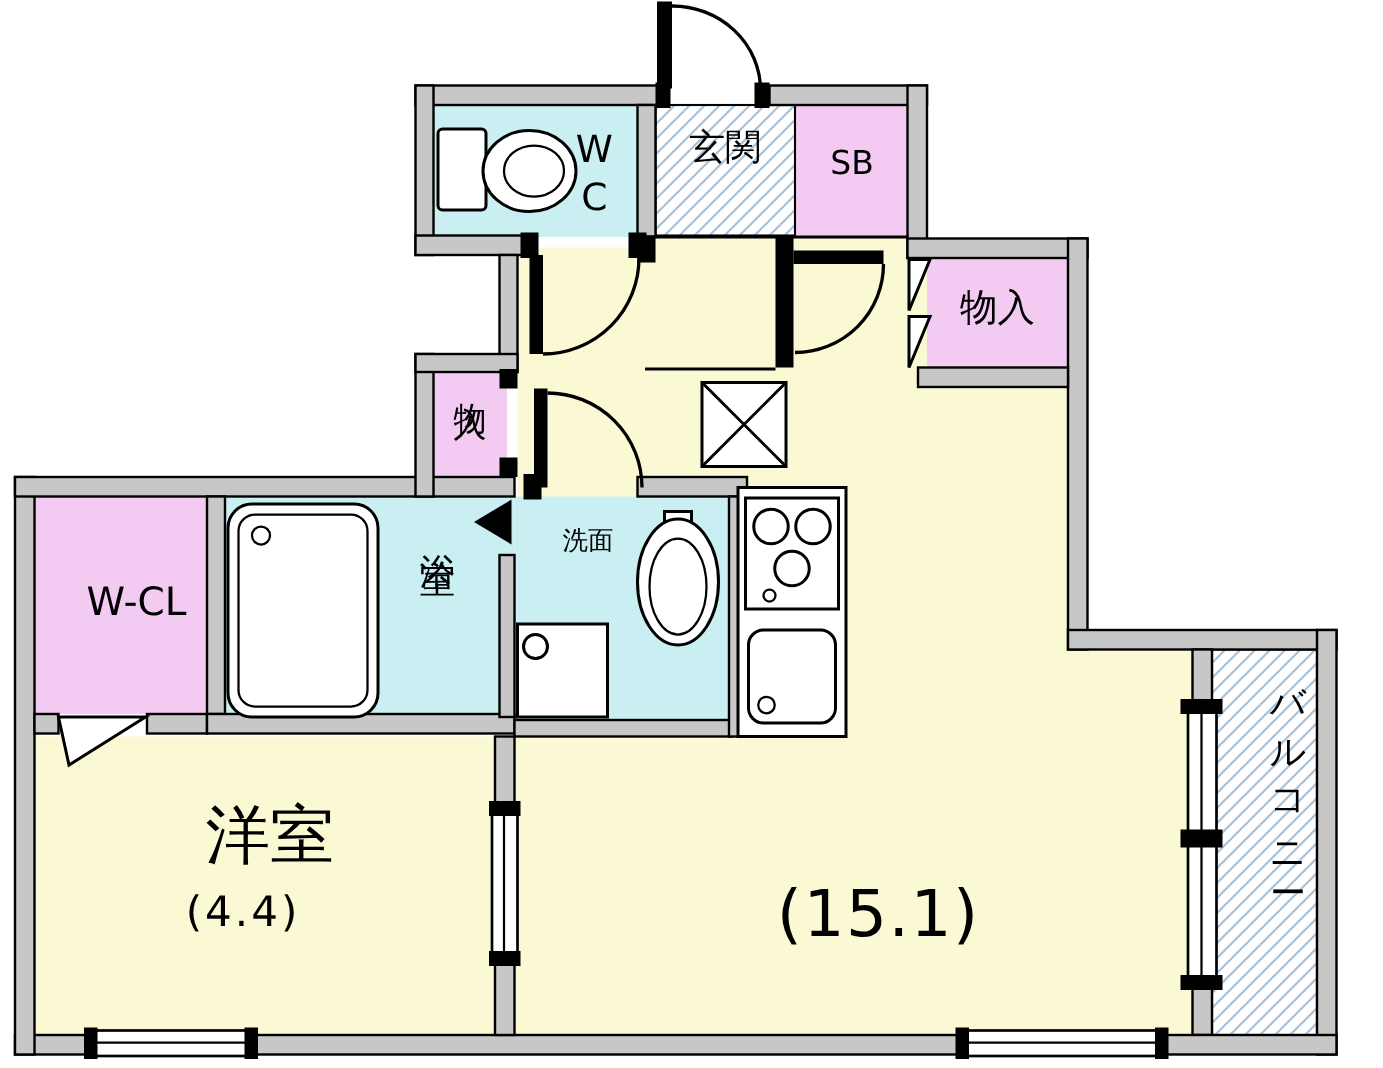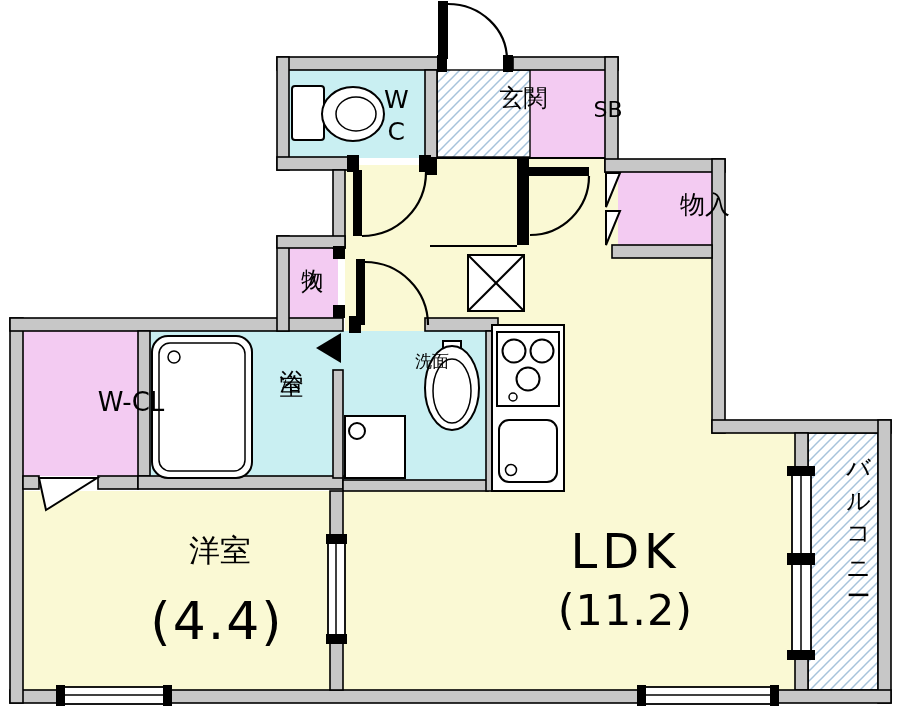--- a/index.html
+++ b/index.html
@@ -19,21 +19,21 @@
   .floor-c{fill:var(--wet-cyan);}
   .floor-p{fill:var(--storage-pink);}
   .wall{fill:var(--wall-gray);stroke:#000;stroke-width:1.6;}
   .post{fill:#000;stroke:none;}
   .fx{fill:#fff;stroke:#000;stroke-width:2;}
   .fx-thin{fill:none;stroke:#000;stroke-width:1.5;}
   .arc{fill:none;stroke:#000;stroke-width:2.2;}
   .win{fill:#fff;stroke:#000;stroke-width:1.8;}
   .ln{stroke:#000;stroke-width:2;}
   .label{position:absolute;white-space:pre;line-height:1.15;}
-  .center{text-align:center;margin-left:40px;}
+  .center{text-align:center;}
   .vtext{writing-mode:vertical-rl;text-orientation:upright;}
 </style>
 </head>
 <body>
 
 <div class="canvas">
 
 <svg width="922" height="712" viewBox="0 0 922 712">
   <defs>
     <pattern id="diag" width="10" height="10" patternUnits="userSpaceOnUse">
@@ -215,21 +215,20 @@
 <div class="label center" style="left:618px;top:191px;width:94px;font-size:25px;">物入</div>
 
 <div class="label vtext" style="left:300px;top:251px;font-size:22px;letter-spacing:2px;">物入</div>
 
 <div class="label vtext" style="left:277px;top:350px;font-size:24px;letter-spacing:4px;">浴室</div>
 
 <div class="label center" style="left:349px;top:352px;width:86px;font-size:17px;">洗面</div>
 
 <div class="label center" style="left:24px;top:388px;width:134px;font-size:26px;">W-CL</div>
 
-<div class="label center" style="left:75px;top:533px;width:210px;font-size:31px;text-align:center;">洋室</div>
-<div class="label center" style="left:72px;top:592px;width:210px;font-size:52px;letter-spacing:2px;">(4.4)</div>
-
-<div class="label center" style="left:478px;top:524px;width:215px;font-size:48px;letter-spacing:5px;">LDK</div>
-<div class="label center" style="left:478px;top:586px;width:215px;font-size:43px;letter-spacing:1px;">(11.2)</div>
+<div class="label center" style="left:75px;top:533px;width:210px;font-size:43px;text-align:center;">洋室</div>
+<div class="label center" style="left:57px;top:592px;width:210px;font-size:28px;letter-spacing:2px;">(4.4)</div>
+
+<div class="label center" style="left:478px;top:586px;width:215px;font-size:43px;letter-spacing:1px;">(15.1)</div>
 
 <div class="label vtext" style="left:844px;top:441px;font-size:24px;letter-spacing:8px;">バルコニー</div>
 
 </div>
 
 </body></html>

